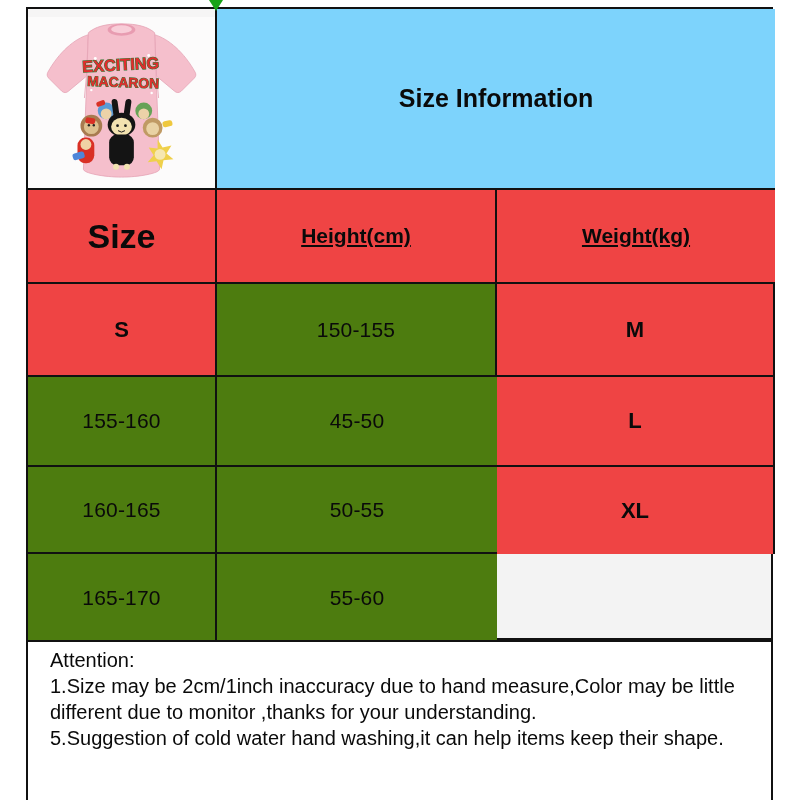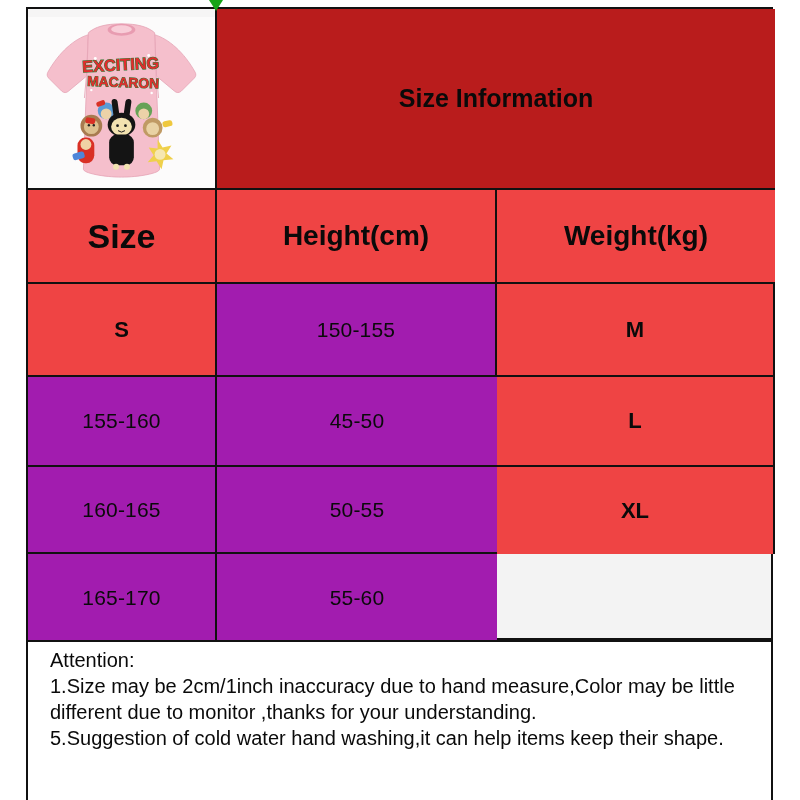--- a/index.html
+++ b/index.html
@@ -17,26 +17,26 @@
     background:#f3f3f3;
   }
   .cell{
     border-right:2px solid #111;border-bottom:2px solid #111;
     display:flex;align-items:center;justify-content:center;
     box-sizing:border-box;overflow:hidden;
   }
   .cell.last-col{border-right:none;}
   .cell.last-row{border-bottom:none;}
   .cell.gray{background:#ef4444;}
-  .cell.light{background:#a21caf;}
+  .cell.light{background:#4d7c0f;}
   .cell.photo{background:#fcfbfb;padding:0;position:relative;}
-  .cell.info{background:#b91c1c;}
+  .cell.info{background:#7dd3fc;}
   .info-title{font-size:25px;font-weight:bold;}
   .size-header-label{font-size:34px;font-weight:bold;}
-  .col-header-label{font-size:28px;font-weight:bold;}
+  .col-header-label{font-size:21px;font-weight:bold;text-decoration:underline;}
   .row-size-label{font-size:22px;font-weight:bold;}
   .cell-value{font-size:21px;font-weight:400;letter-spacing:0.2px;}
   .corner-marker{
     position:absolute;left:209px;top:0;width:0;height:0;
     border-left:7px solid transparent;border-right:7px solid transparent;
     border-top:11px solid #17a317;z-index:5;
   }
   .attention-box{
     position:absolute;left:26px;top:640px;width:747px;height:193px;
     border:2px solid #111;box-sizing:border-box;background:#ffffff;

